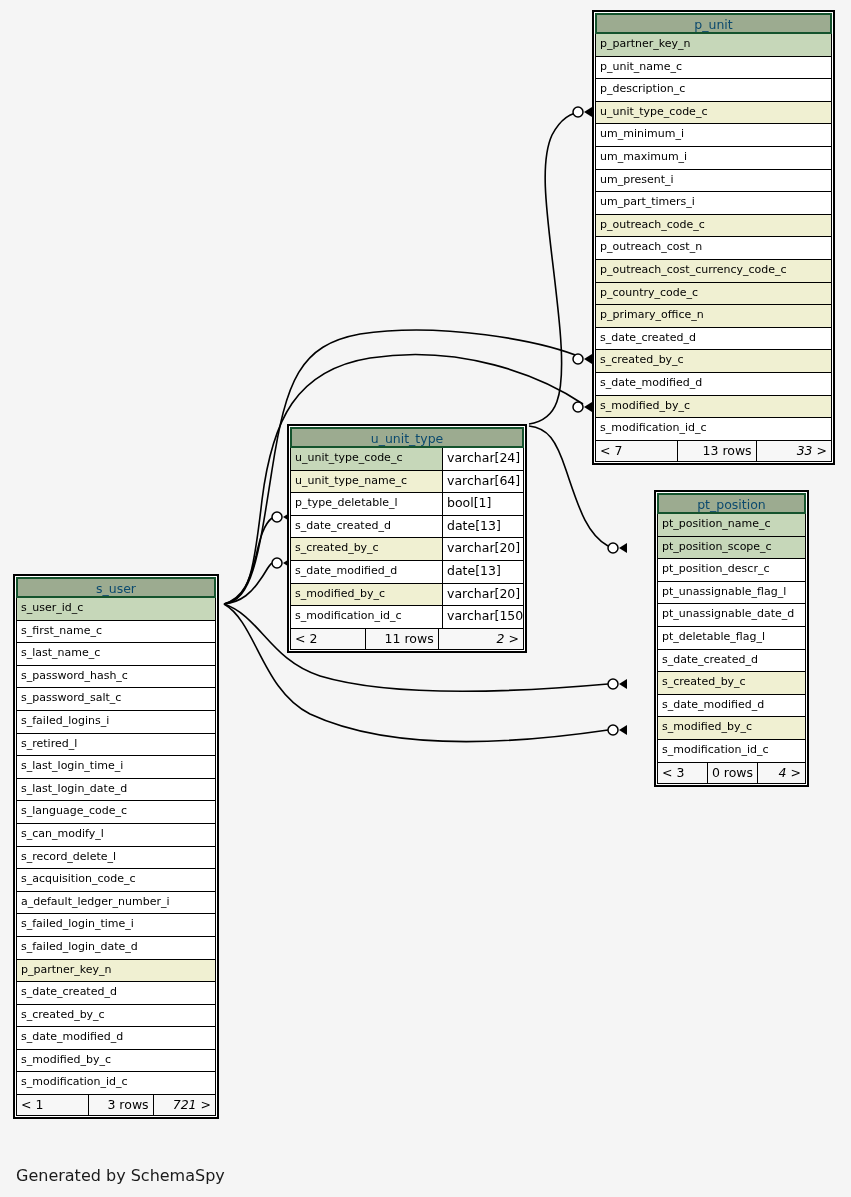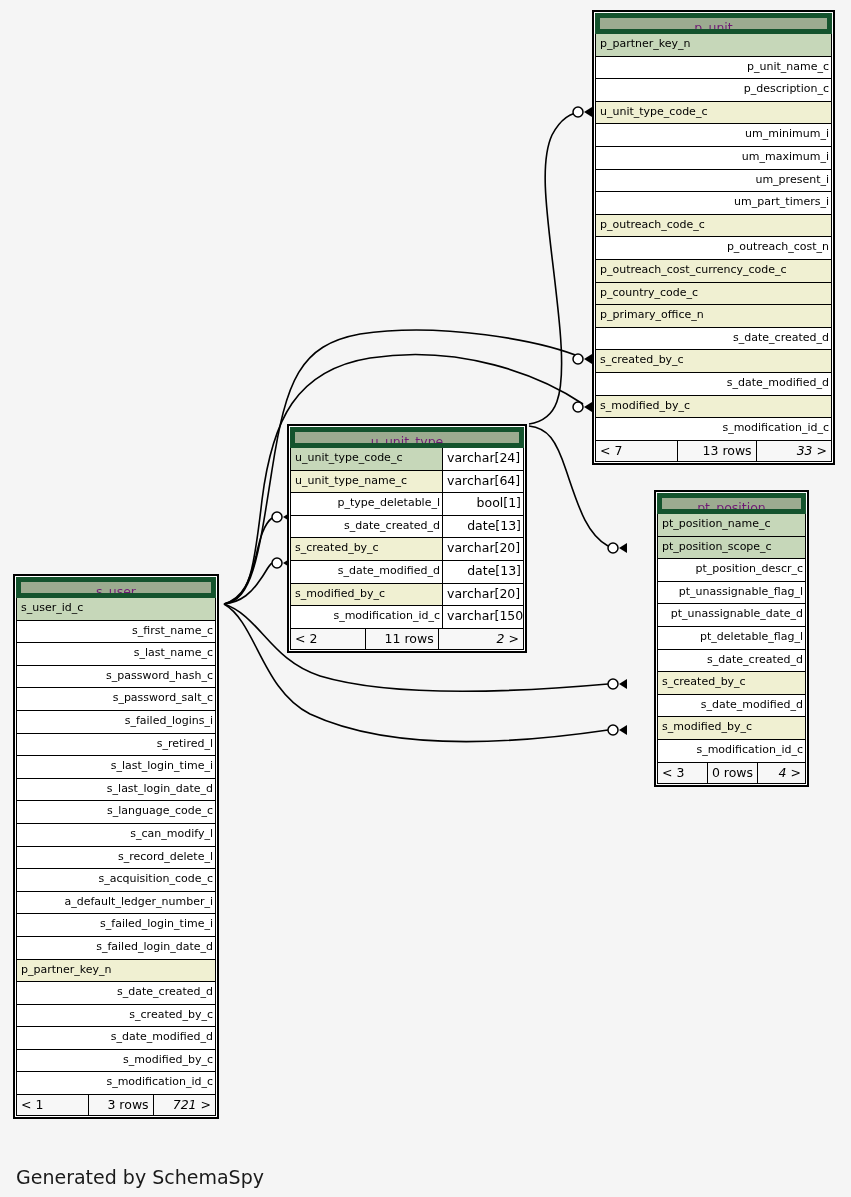--- a/index.html
+++ b/index.html
@@ -33,42 +33,42 @@
     position: absolute;
     box-sizing: border-box;
     border: 2px solid #000;
     background: #ffffff;
     z-index: 10;
     padding: 1px;
   }
   .tbl-title {
     box-sizing: border-box;
     background: #9cab90;
-    border: 5px solid #14532d;
+    border: 2px solid #14532d;
     text-align: center;
     font-size: 12.5px;
     line-height: 20px;
     height: 21px;
-    color: #701a75;
+    color: #0c4a6e;
     overflow: hidden;
     white-space: nowrap;
   }
   .row {
     box-sizing: border-box;
     display: flex;
     border: 1px solid #000;
     border-top: none;
     height: 22.6px;
     background: #ffffff;
     overflow: hidden;
     white-space: nowrap;
   }
   .row.pk   { background: #c6d7b9; }
   .row.fk   { background: #f0f0d2; }
-  .row.plain{ background: #ffffff; text-align: right; }
+  .row.plain{ background: #ffffff; }
   .cell-name {
     flex: 1 1 auto;
     padding: 0 2px 0 4px;
     font-size: 11px;
     line-height: 20.6px;
     color: #000;
     overflow: hidden;
     white-space: nowrap;
   }
   .cell-type {
@@ -125,21 +125,21 @@
   #tbl-pt_position .footer-row .fright { width: 54px; }
 
   #tbl-s_user .footer-row .fleft  { width: 72px; }
   #tbl-s_user .footer-row .fmid   { width: 66px; }
   #tbl-s_user .footer-row .fright { width: 62px; }
 
   #caption {
     position: absolute;
     left: 16px;
     top: 1166px;
-    font-size: 19px;
+    font-size: 16px;
     color: #1a1a1a;
     white-space: nowrap;
     z-index: 20;
   }
   .edge-path { fill: none; stroke: #000000; stroke-width: 1.6px; }
   .edge-dot  { fill: #ffffff; stroke: #000000; stroke-width: 1.5px; }
   .edge-arrow{ fill: #000000; stroke: none; }
 </style>
 </head>
 <body>

